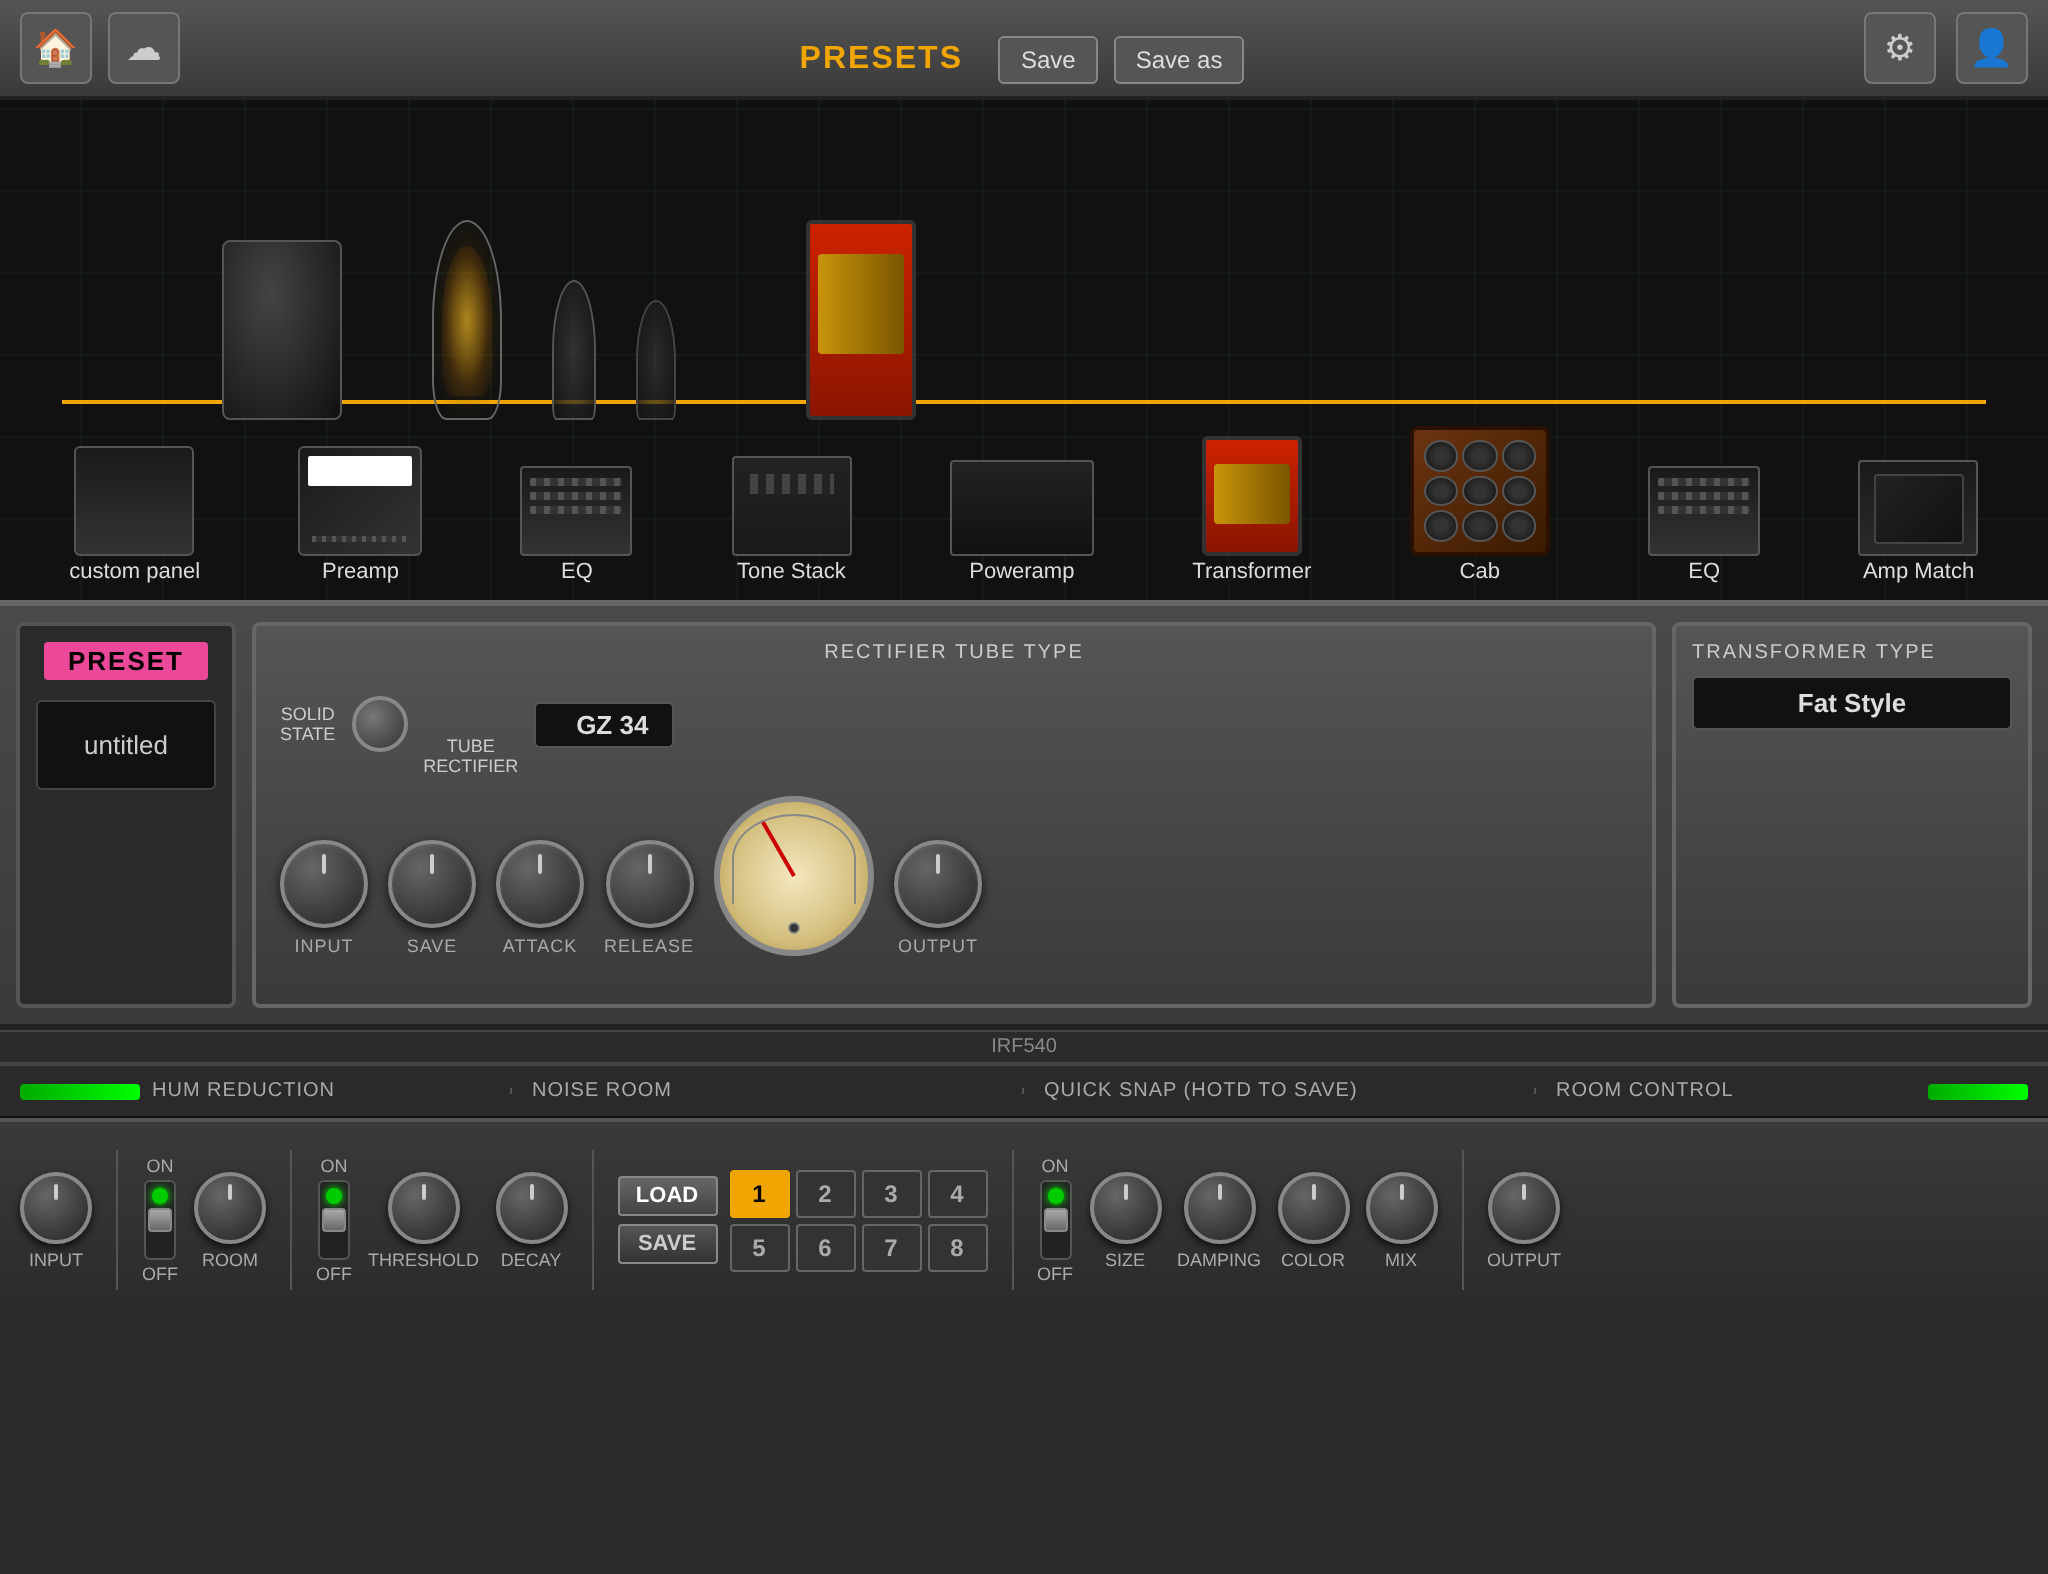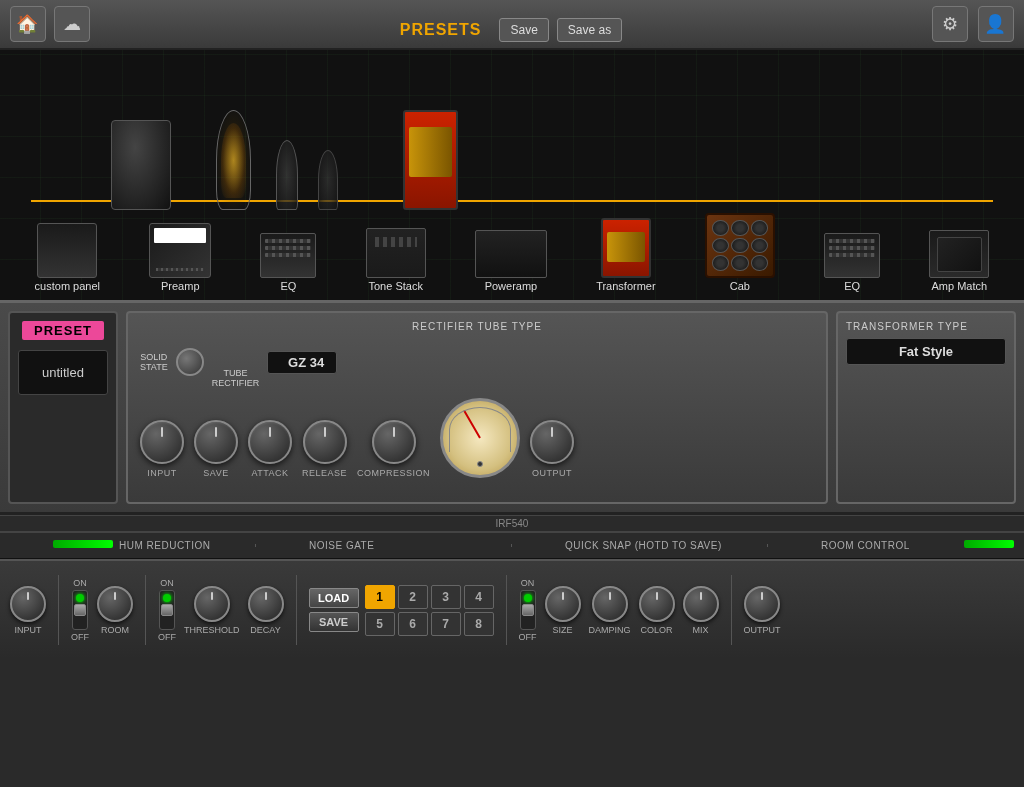--- a/index.html
+++ b/index.html
@@ -271,24 +271,24 @@
       height: 28px;
       background: #2a2a2a;
       display: flex;
       align-items: center;
       border-top: 2px solid #444;
       border-bottom: 1px solid #111;
     }
     .toolbar-section {
       flex: 1;
       display: flex;
+      align-items: center;
       gap: 6px;
       padding: 0 10px;
       position: relative;
-      margin-left: 43px;
     }
     .toolbar-section:not(:last-child)::after {
       content: '';
       position: absolute;
       right: 0;
       top: 4px;
       bottom: 4px;
       width: 1px;
       background: #555;
     }
@@ -668,24 +668,20 @@
         <span class="knob-label">SAVE</span>
       </div>
       <div class="knob-group">
         <div class="knob"></div>
         <span class="knob-label">ATTACK</span>
       </div>
       <div class="knob-group">
         <div class="knob"></div>
         <span class="knob-label">RELEASE</span>
       </div>
-      <div class="knob-group">
-        <div class="knob"></div>
-        <span class="knob-label">COMPRESSION</span>
-      </div>
 
       <div class="vu-meter">
         <div class="vu-needle"></div>
         <div style="position:absolute;top:6px;left:6px;right:6px;height:45px;border:1px solid #888;border-radius:50% 50% 0 0;border-bottom:none;"></div>
         <div style="position:absolute;bottom:8px;width:6px;height:6px;background:#333;border-radius:50%;border:1px solid #888;"></div>
       </div>
 
       <div class="knob-group">
         <div class="knob"></div>
         <span class="knob-label">OUTPUT</span>
@@ -700,21 +696,21 @@
 </div>
 
 <div class="irf-label">IRF540</div>
 
 <div class="bottom-toolbar">
   <div class="toolbar-section">
     <div class="green-bar green-bar-left"></div>
     <span class="toolbar-label">HUM REDUCTION</span>
   </div>
   <div class="toolbar-section">
-    <span class="toolbar-label">NOISE GATE</span>
+    <span class="toolbar-label">NOISE ROOM</span>
   </div>
   <div class="toolbar-section">
     <span class="toolbar-label">QUICK SNAP (HOTD TO SAVE)</span>
   </div>
   <div class="toolbar-section">
     <span class="toolbar-label">ROOM CONTROL</span>
     <div class="green-bar green-bar-right"></div>
   </div>
 </div>
 

